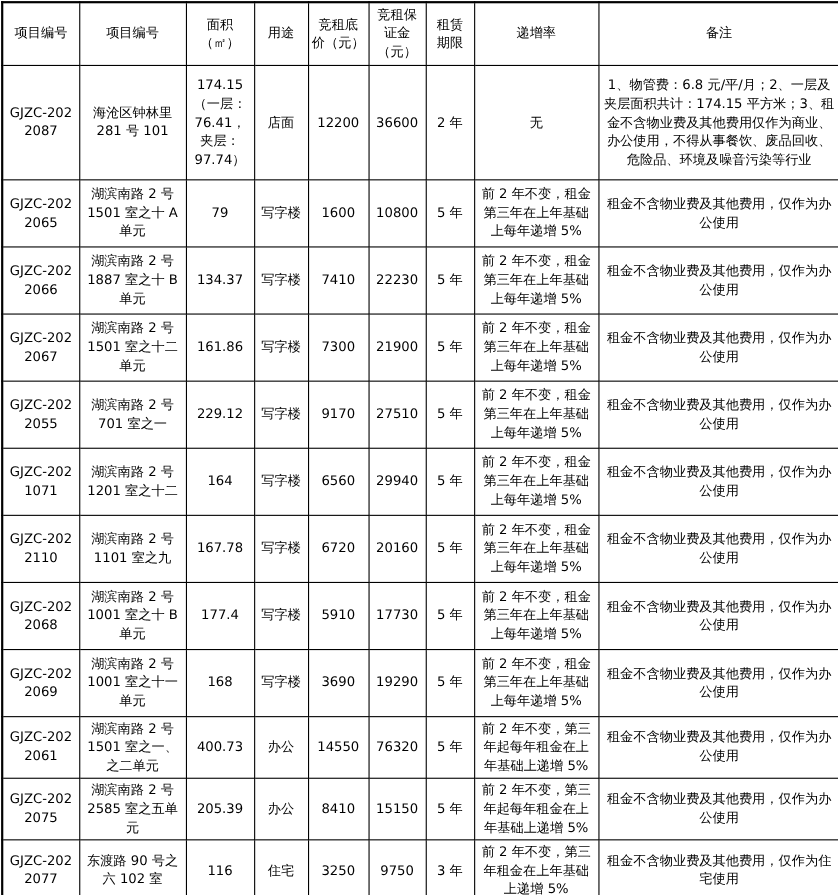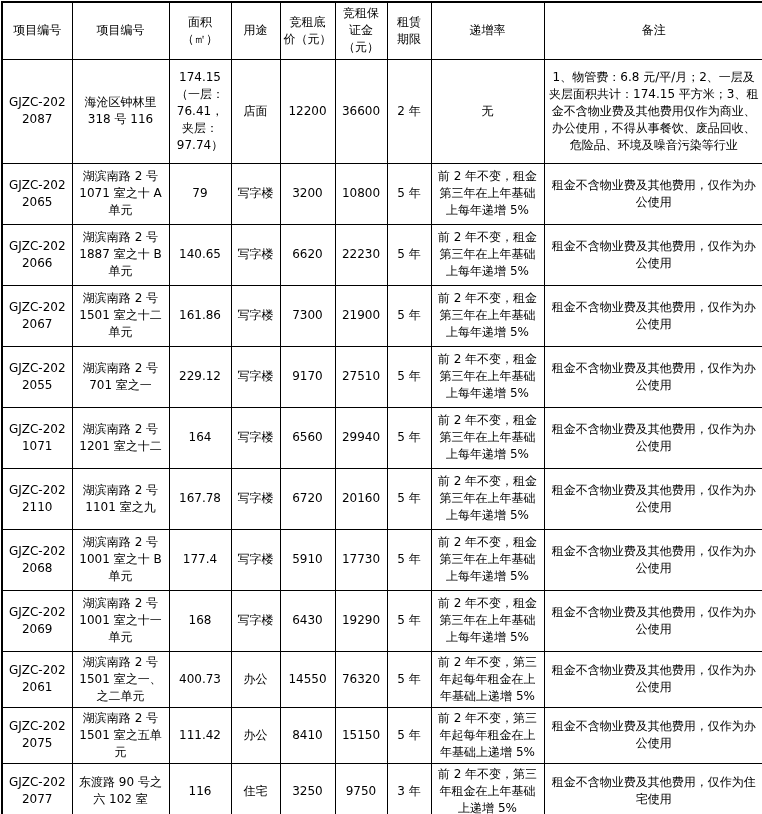--- a/index.html
+++ b/index.html
@@ -77,52 +77,52 @@
       <th>租赁
 期限</th>
       <th>递增率</th>
       <th>备注</th>
     </tr>
   </thead>
   <tbody>
       <tr>
     <td data-field="id">GJZC-202
 2087</td>
-    <td data-field="location">海沧区钟林里 318 号 116</td>
+    <td data-field="location">海沧区钟林里 281 号 101</td>
     <td data-field="area">174.15
 （一层：
 76.41，
 夹层：
 97.74）</td>
     <td data-field="usage">店面</td>
     <td data-field="price">12200</td>
     <td data-field="deposit">36600</td>
     <td data-field="term">2 年</td>
     <td data-field="increase">无</td>
     <td data-field="remark">1、物管费：6.8 元/平/月；2、一层及夹层面积共计：174.15 平方米；3、租金不含物业费及其他费用仅作为商业、办公使用，不得从事餐饮、废品回收、危险品、环境及噪音污染等行业</td>
   </tr>
       <tr>
     <td data-field="id">GJZC-202
 2065</td>
-    <td data-field="location">湖滨南路 2 号 1071 室之十 A 单元</td>
+    <td data-field="location">湖滨南路 2 号 1501 室之十 A 单元</td>
     <td data-field="area">79</td>
     <td data-field="usage">写字楼</td>
-    <td data-field="price">3200</td>
+    <td data-field="price">1600</td>
     <td data-field="deposit">10800</td>
     <td data-field="term">5 年</td>
     <td data-field="increase">前 2 年不变，租金第三年在上年基础上每年递增 5%</td>
     <td data-field="remark">租金不含物业费及其他费用，仅作为办公使用</td>
   </tr>
       <tr>
     <td data-field="id">GJZC-202
 2066</td>
     <td data-field="location">湖滨南路 2 号 1887 室之十 B 单元</td>
-    <td data-field="area">140.65</td>
-    <td data-field="usage">写字楼</td>
-    <td data-field="price">6620</td>
+    <td data-field="area">134.37</td>
+    <td data-field="usage">写字楼</td>
+    <td data-field="price">7410</td>
     <td data-field="deposit">22230</td>
     <td data-field="term">5 年</td>
     <td data-field="increase">前 2 年不变，租金第三年在上年基础上每年递增 5%</td>
     <td data-field="remark">租金不含物业费及其他费用，仅作为办公使用</td>
   </tr>
       <tr>
     <td data-field="id">GJZC-202
 2067</td>
     <td data-field="location">湖滨南路 2 号 1501 室之十二单元</td>
     <td data-field="area">161.86</td>
@@ -180,43 +180,43 @@
     <td data-field="term">5 年</td>
     <td data-field="increase">前 2 年不变，租金第三年在上年基础上每年递增 5%</td>
     <td data-field="remark">租金不含物业费及其他费用，仅作为办公使用</td>
   </tr>
       <tr>
     <td data-field="id">GJZC-202
 2069</td>
     <td data-field="location">湖滨南路 2 号 1001 室之十一单元</td>
     <td data-field="area">168</td>
     <td data-field="usage">写字楼</td>
-    <td data-field="price">6430</td>
+    <td data-field="price">3690</td>
     <td data-field="deposit">19290</td>
     <td data-field="term">5 年</td>
     <td data-field="increase">前 2 年不变，租金第三年在上年基础上每年递增 5%</td>
     <td data-field="remark">租金不含物业费及其他费用，仅作为办公使用</td>
   </tr>
       <tr>
     <td data-field="id">GJZC-202
 2061</td>
     <td data-field="location">湖滨南路 2 号 1501 室之一、之二单元</td>
     <td data-field="area">400.73</td>
     <td data-field="usage">办公</td>
     <td data-field="price">14550</td>
     <td data-field="deposit">76320</td>
     <td data-field="term">5 年</td>
     <td data-field="increase">前 2 年不变，第三年起每年租金在上年基础上递增 5%</td>
     <td data-field="remark">租金不含物业费及其他费用，仅作为办公使用</td>
   </tr>
       <tr>
     <td data-field="id">GJZC-202
 2075</td>
-    <td data-field="location">湖滨南路 2 号 1501 室之五单元</td>
-    <td data-field="area">111.42</td>
+    <td data-field="location">湖滨南路 2 号 2585 室之五单元</td>
+    <td data-field="area">205.39</td>
     <td data-field="usage">办公</td>
     <td data-field="price">8410</td>
     <td data-field="deposit">15150</td>
     <td data-field="term">5 年</td>
     <td data-field="increase">前 2 年不变，第三年起每年租金在上年基础上递增 5%</td>
     <td data-field="remark">租金不含物业费及其他费用，仅作为办公使用</td>
   </tr>
       <tr>
     <td data-field="id">GJZC-202
 2077</td>

